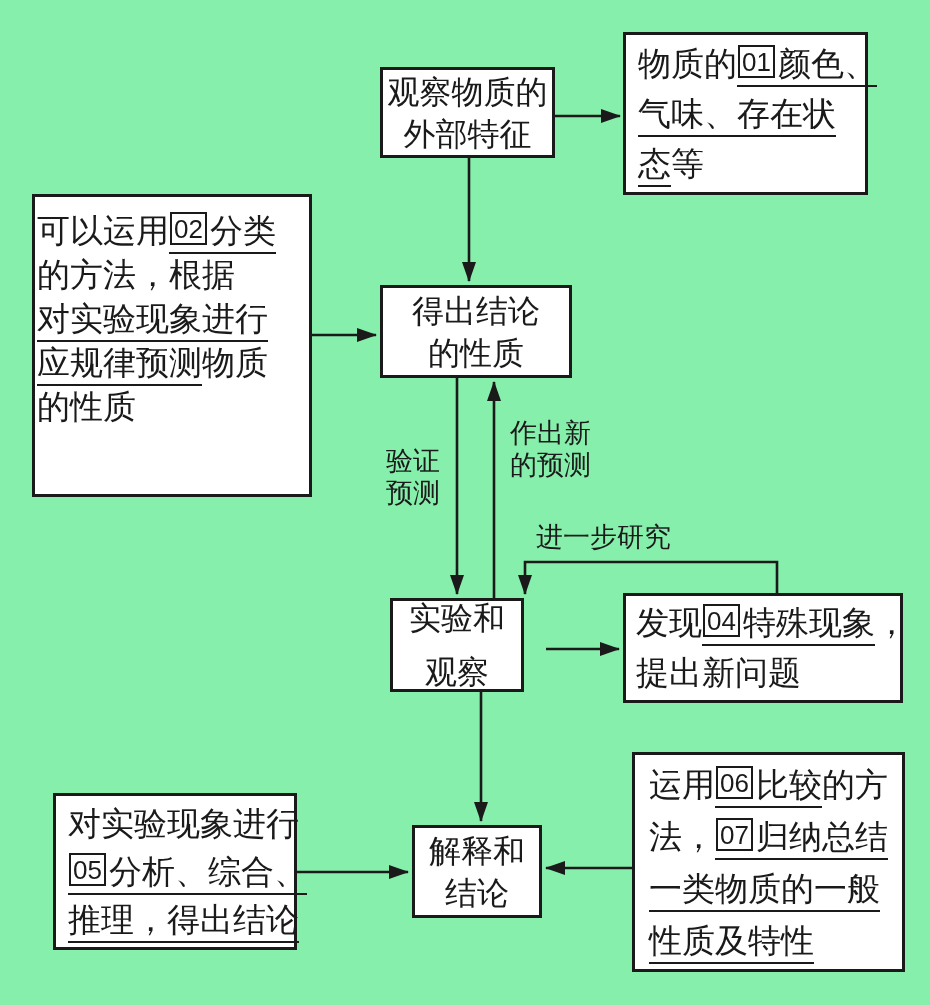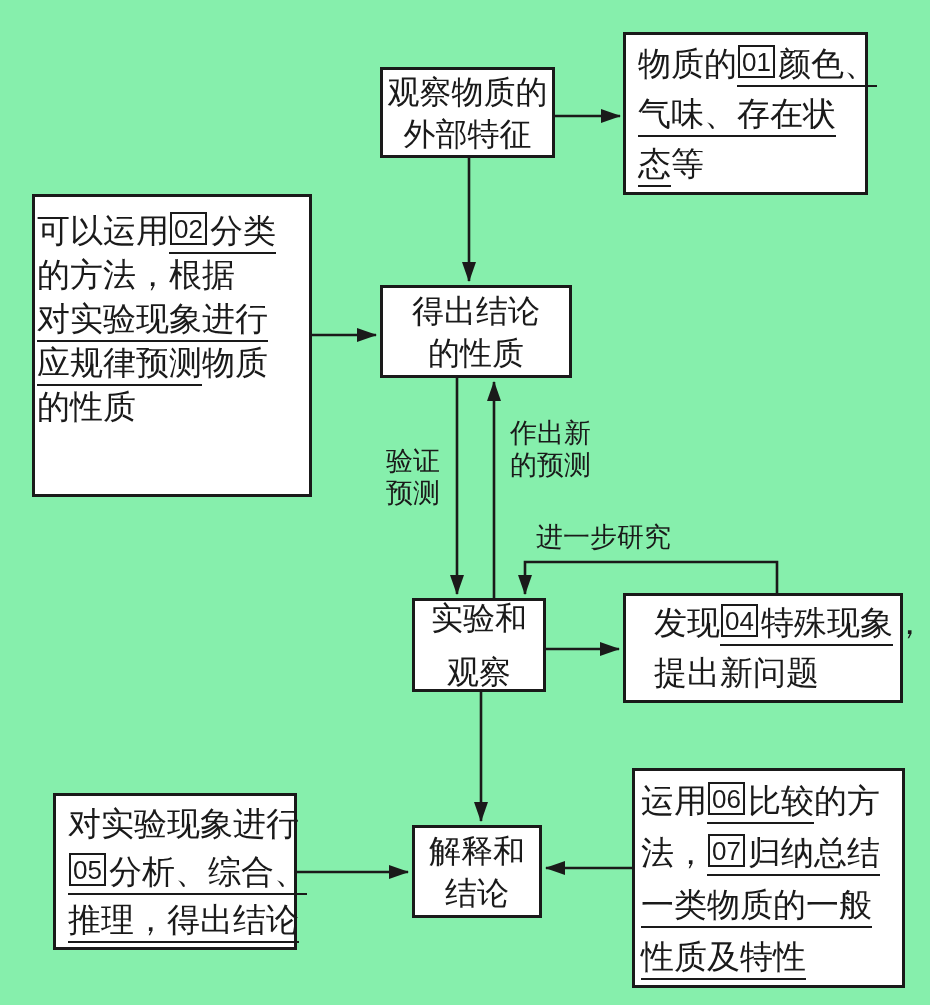--- a/index.html
+++ b/index.html
@@ -21,29 +21,29 @@
   .seg.u{border-bottom:2px solid #1a1a1a;padding-bottom:3px;}
   .numbox{
     display:inline-block;border:2px solid #1a1a1a;background:#fff;
     font-family:"Liberation Sans","DejaVu Sans",sans-serif;font-size:26px;line-height:1;
     padding:2px 2px 1px 2px;vertical-align:4px;margin:0 3px 0 1px;
   }
   #box-features{left:623px;top:32px;width:245px;height:163px;padding:4px 12px;}
   #box-features .line{line-height:50px;}
   #box-method{left:32px;top:194px;width:280px;height:303px;padding:12px 2px;}
   #box-method .line{line-height:44px;}
-  #box-found{left:623px;top:593px;width:280px;height:110px;padding:2px 28px;}
+  #box-found{left:623px;top:593px;width:280px;height:110px;padding:2px 10px;}
   #box-found .line{line-height:50px;}
   #box-analyze{left:53px;top:793px;width:244px;height:157px;padding:4px 12px;}
   #box-analyze .line{line-height:48px;text-align:center;}
-  #box-summary{left:632px;top:768px;width:273px;height:220px;padding:4px 6px;}
+  #box-summary{left:632px;top:752px;width:273px;height:220px;padding:4px 14px;}
   #box-summary .line{line-height:52px;}
   #box-observe{left:380px;top:67px;width:175px;height:91px;}
   #box-predict{left:380px;top:285px;width:192px;height:93px;}
-  #box-experiment{left:412px;top:598px;width:134px;height:94px;gap:12px;}
+  #box-experiment{left:390px;top:598px;width:134px;height:94px;gap:12px;}
   #box-conclude{left:412px;top:825px;width:130px;height:93px;}
   .wire-label{position:absolute;font-size:27px;line-height:32px;white-space:nowrap;}
   #label-verify{left:386px;top:429px;margin-top:16px;}
   #label-new-predict{left:510px;top:417px;}
   #label-further{left:536px;top:521px;}
 </style>
 </head>
 <body>
 
 <div class="canvas">

